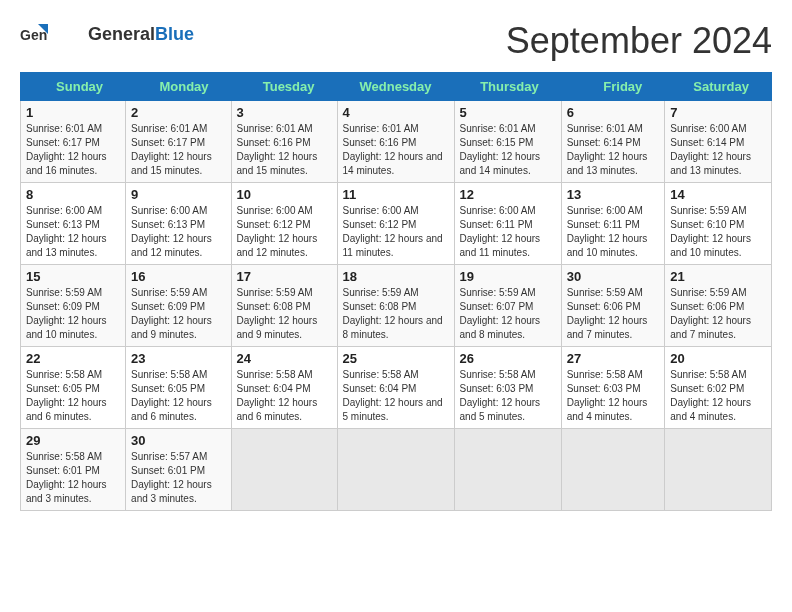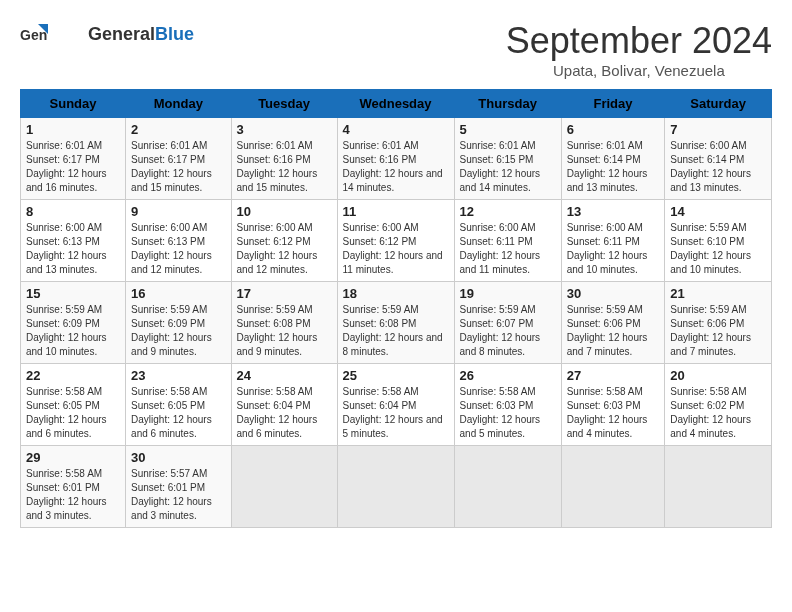--- a/index.html
+++ b/index.html
@@ -48,23 +48,23 @@
       font-size: 15px;
       color: #555;
     }
     table {
       width: 100%;
       border-collapse: collapse;
       font-size: 11px;
     }
     thead tr th {
       background-color: #1a6fba;
-      color: #000000;
+      color: #86efac;
       padding: 6px 22px;
-      text-align: center;
+      text-align: right;
       font-size: 13px;
       font-weight: bold;
       border: 1px solid #1a6fba;
     }
     tbody tr td {
       border: 1px solid #ccc;
       vertical-align: top;
       padding: 4px 5px;
       width: 108px;
       min-height: 80px;
@@ -99,21 +99,20 @@
       <polygon points="18,4 28,4 28,14" fill="#1a6fba"></polygon>
     </svg>
     <div>
       <div>
         <span class="logo-text-general">General</span><span class="logo-text-blue">Blue</span>
       </div>
     </div>
   </div>
   <div class="title-area">
     <div class="month-title">September 2024</div>
-    <div class="subtitle">Upata, Bolivar, Venezuela</div>
   </div>
 </div>
 
 <table>
   <thead>
     <tr id="days-header">
         <th>Sunday</th>
         <th>Monday</th>
         <th>Tuesday</th>
         <th>Wednesday</th>

